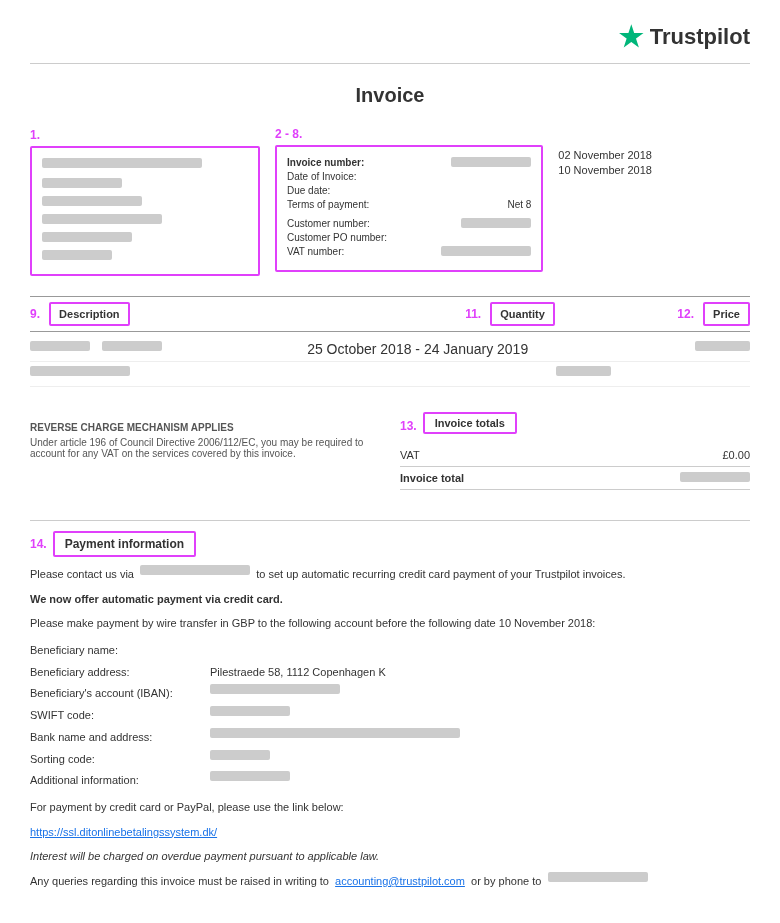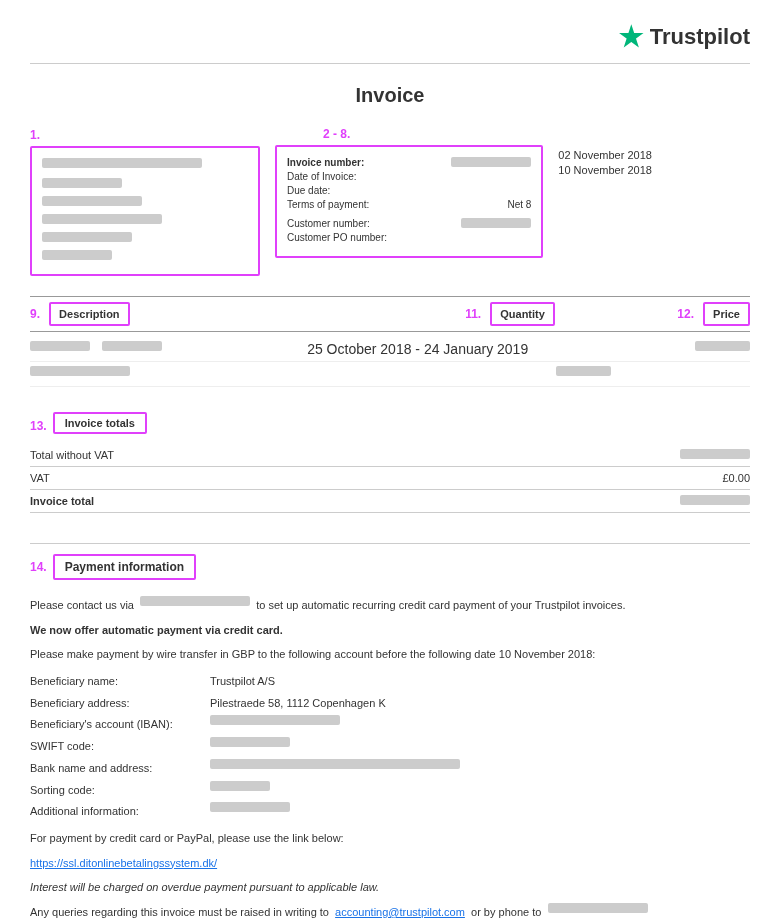--- a/index.html
+++ b/index.html
@@ -177,21 +177,21 @@
 
     
     .payment-section {
       margin-top: 20px;
       border-top: 1px solid #ccc;
       padding-top: 10px;
     }
     .payment-header-row {
       display: flex;
       align-items: center;
-      margin-bottom: 16px;
+      margin-bottom: 8px;
     }
     .payment-box-label {
       border: 2px solid #e040fb;
       padding: 4px 10px;
       display: inline-block;
       border-radius: 2px;
       font-weight: bold;
       font-size: 12px;
     }
     .payment-body {
@@ -296,21 +296,21 @@
           <div style="margin-bottom:4px;">
             <span class="blurred-text" style="width:90px;">&nbsp;&nbsp;&nbsp;&nbsp;&nbsp;&nbsp;</span>
           </div>
           <div>
             <span class="blurred-text" style="width:70px;">&nbsp;&nbsp;&nbsp;&nbsp;</span>
           </div>
         </div>
       </div>
 
       <div class="invoice-info-section">
-        <div style="margin-bottom:4px;margin-left:48px;">
+        <div style="margin-bottom:4px;">
           <span class="anno">2 - 8.</span>
         </div>
         <div class="invoice-box">
           <div class="invoice-row">
             <span class="invoice-row-label" style="font-weight:bold;">Invoice number:</span>
             <span class="blurred-inline" style="width:80px;">&nbsp;</span>
           </div>
           <div class="invoice-row">
             <span class="invoice-row-label">Date of Invoice:</span>
           </div>
@@ -322,20 +322,24 @@
             <span>Net 8</span>
           </div>
           <div style="margin-top:8px;">
             <div class="invoice-row">
               <span class="invoice-row-label">Customer number:</span>
               <span class="blurred-inline" style="width:70px;">&nbsp;</span>
             </div>
             <div class="invoice-row">
               <span class="invoice-row-label">Customer PO number:</span>
             </div>
+            <div class="invoice-row">
+              <span class="invoice-row-label">VAT number:</span>
+              <span class="blurred-inline" style="width:90px;">&nbsp;</span>
+            </div>
           </div>
         </div>
       </div>
 
       <div class="dates-section">
         <div class="invoice-right-row">
           <span>02 November 2018</span>
         </div>
         <div class="invoice-right-row">
           <span>10 November 2018</span>
@@ -380,31 +384,31 @@
         <div class="col-period"></div>
         <div class="col-quantity">
           <span class="blurred-inline" style="width:55px;">&nbsp;</span>
         </div>
         <div class="col-price"></div>
       </div>
     </div>
 
     <div style="display:flex; gap:20px; margin-top:15px;">
 
+      <div class="reverse-charge">
+        <div style="font-weight:bold; margin-bottom:4px;">REVERSE CHARGE MECHANISM APPLIES</div>
+        <div>Under article 196 of Council Directive 2006/112/EC, you may be required to account for any VAT on the services covered by this invoice.</div>
+      </div>
 
       <div style="flex:1;">
         <div style="margin-bottom:5px; display:flex; align-items:center;">
           <span class="anno-inline">13.</span>
           <span class="totals-box-label">Invoice totals</span>
         </div>
         <div class="totals-row">
-          <span>Total without VAT</span>
-          <span class="blurred-inline" style="width:70px;">&nbsp;</span>
-        </div>
-        <div class="totals-row">
           <span>VAT</span>
           <span>£0.00</span>
         </div>
         <div class="totals-row bold-row">
           <span>Invoice total</span>
           <span class="blurred-inline" style="width:70px;">&nbsp;</span>
         </div>
       </div>
     </div>
 
@@ -424,21 +428,20 @@
           <strong>We now offer automatic payment via credit card.</strong>
         </p>
 
         <p>
           <span>Please make payment by wire transfer in GBP to the following account before the following date 10 November 2018:</span>
         </p>
 
         <div class="payment-details-table">
           <div class="payment-details-row">
             <span class="payment-details-key">Beneficiary name:</span>
-            <span class="payment-details-value">Trustpilot A/S</span>
           </div>
           <div class="payment-details-row">
             <span class="payment-details-key">Beneficiary address:</span>
             <span class="payment-details-value">Pilestraede 58, 1112 Copenhagen K</span>
           </div>
           <div class="payment-details-row">
             <span class="payment-details-key">Beneficiary's account (IBAN):</span>
             <span class="payment-details-value">
               <span class="blurred-inline" style="width:130px;">&nbsp;</span>
             </span>

